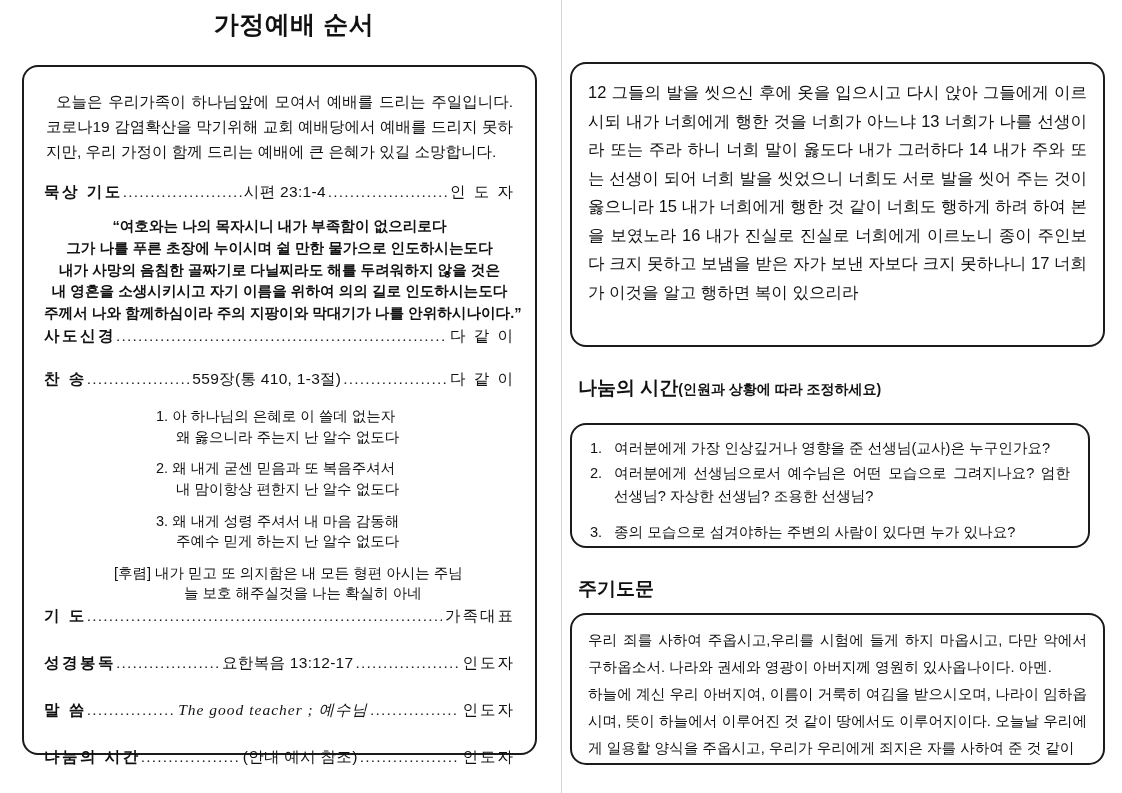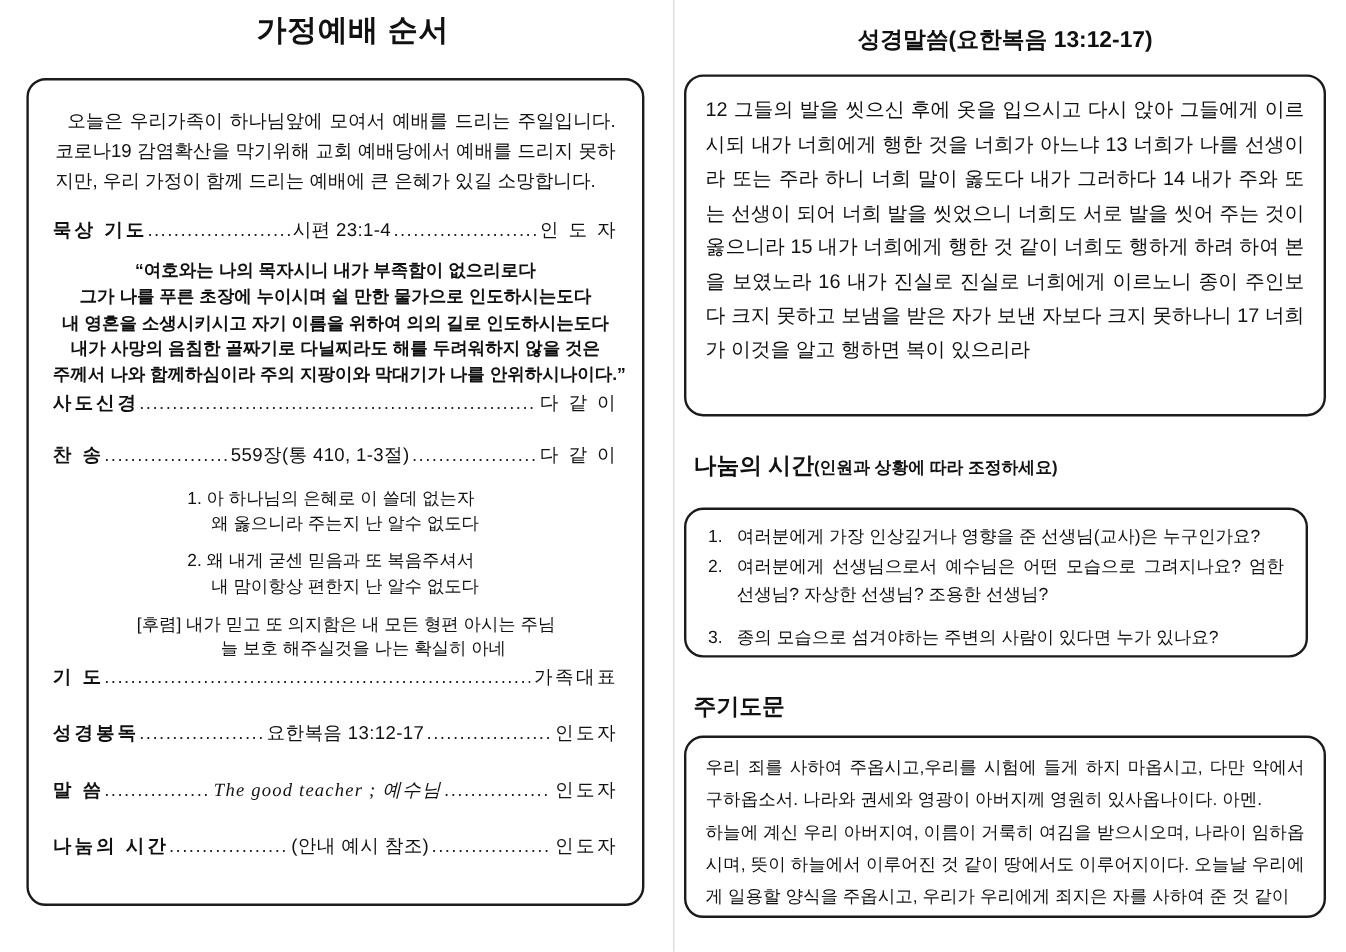--- a/index.html
+++ b/index.html
@@ -239,22 +239,22 @@
       <span class="lbl">묵상 기도</span>
       <span class="dots"></span>
       <span class="mid">시편 23:1-4</span>
       <span class="dots"></span>
       <span class="who">인 도 자</span>
     </div>
 
     <div class="psalm">
       <div>“여호와는 나의 목자시니 내가 부족함이 없으리로다</div>
       <div>그가 나를 푸른 초장에 누이시며 쉴 만한 물가으로 인도하시는도다</div>
+      <div>내가 사망의 음침한 골짜기로 다닐찌라도 해를 두려워하지 않을 것은</div>
       <div>내 영혼을 소생시키시고 자기 이름을 위하여 의의 길로 인도하시는도다</div>
-      <div>내가 사망의 음침한 골짜기로 다닐찌라도 해를 두려워하지 않을 것은</div>
       <div>주께서 나와 함께하심이라 주의 지팡이와 막대기가 나를 안위하시나이다.”</div>
     </div>
 
     <div class="order-row" style="margin-top:2px;">
       <span class="lbl">사도신경</span>
       <span class="dots"></span>
       <span class="who">다 같 이</span>
     </div>
 
     <div class="order-row" style="margin-top:22px;">
@@ -267,20 +267,24 @@
 
     <div class="hymn">
       <div class="verse">
         <div class="vline"><span>1.</span> <span>아 하나님의 은혜로 이 쓸데 없는자</span></div>
         <div class="vline indent">왜 옳으니라  주는지  난 알수 없도다</div>
       </div>
       <div class="verse">
         <div class="vline"><span>2.</span> <span>왜 내게 굳센 믿음과  또 복음주셔서</span></div>
         <div class="vline indent">내 맘이항상 편한지 난 알수 없도다</div>
       </div>
+      <div class="verse">
+        <div class="vline"><span>3.</span> <span>왜 내게 성령 주셔서 내 마음 감동해</span></div>
+        <div class="vline indent">주예수 믿게 하는지 난 알수 없도다</div>
+      </div>
       <div class="refrain">
         <div class="vline"><span>[후렴]</span> <span>내가 믿고 또 의지함은  내 모든 형편 아시는 주님</span></div>
         <div class="vline indent">늘 보호 해주실것을 나는 확실히 아네</div>
       </div>
     </div>
 
     <div class="order-row" style="margin-top:2px;">
       <span class="lbl">기    도</span>
       <span class="dots"></span>
       <span class="who">가족대표</span>
@@ -305,21 +309,20 @@
     <div class="order-row" style="margin-top:26px;">
       <span class="lbl">나눔의 시간</span>
       <span class="dots"></span>
       <span class="mid">(안내 예시 참조)</span>
       <span class="dots"></span>
       <span class="who">인도자</span>
     </div>
 
   </div>
 
-  <div class="sec-heading" id="scripture-heading">성경말씀(요한복음 13:12-17)</div>
 
   <div class="rbox" id="scripture-box">
     <div class="scripture-text">12 그들의 발을 씻으신 후에 옷을 입으시고 다시 앉아 그들에게 이르시되 내가 너희에게 행한 것을 너희가 아느냐 13 너희가 나를 선생이라 또는 주라 하니 너희 말이 옳도다 내가 그러하다 14 내가 주와 또는 선생이 되어 너희 발을 씻었으니 너희도 서로 발을 씻어 주는 것이 옳으니라 15 내가 너희에게 행한 것 같이 너희도 행하게 하려 하여 본을 보였노라 16 내가 진실로 진실로 너희에게 이르노니 종이 주인보다 크지 못하고 보냄을 받은 자가 보낸 자보다 크지 못하나니 17 너희가 이것을 알고 행하면 복이 있으리라</div>
   </div>
 
   <div class="sec-heading" id="sharing-heading">
     <span>나눔의 시간</span><span class="sub">(인원과 상황에 따라 조정하세요)</span>
   </div>
 
   <div class="rbox" id="sharing-box">

